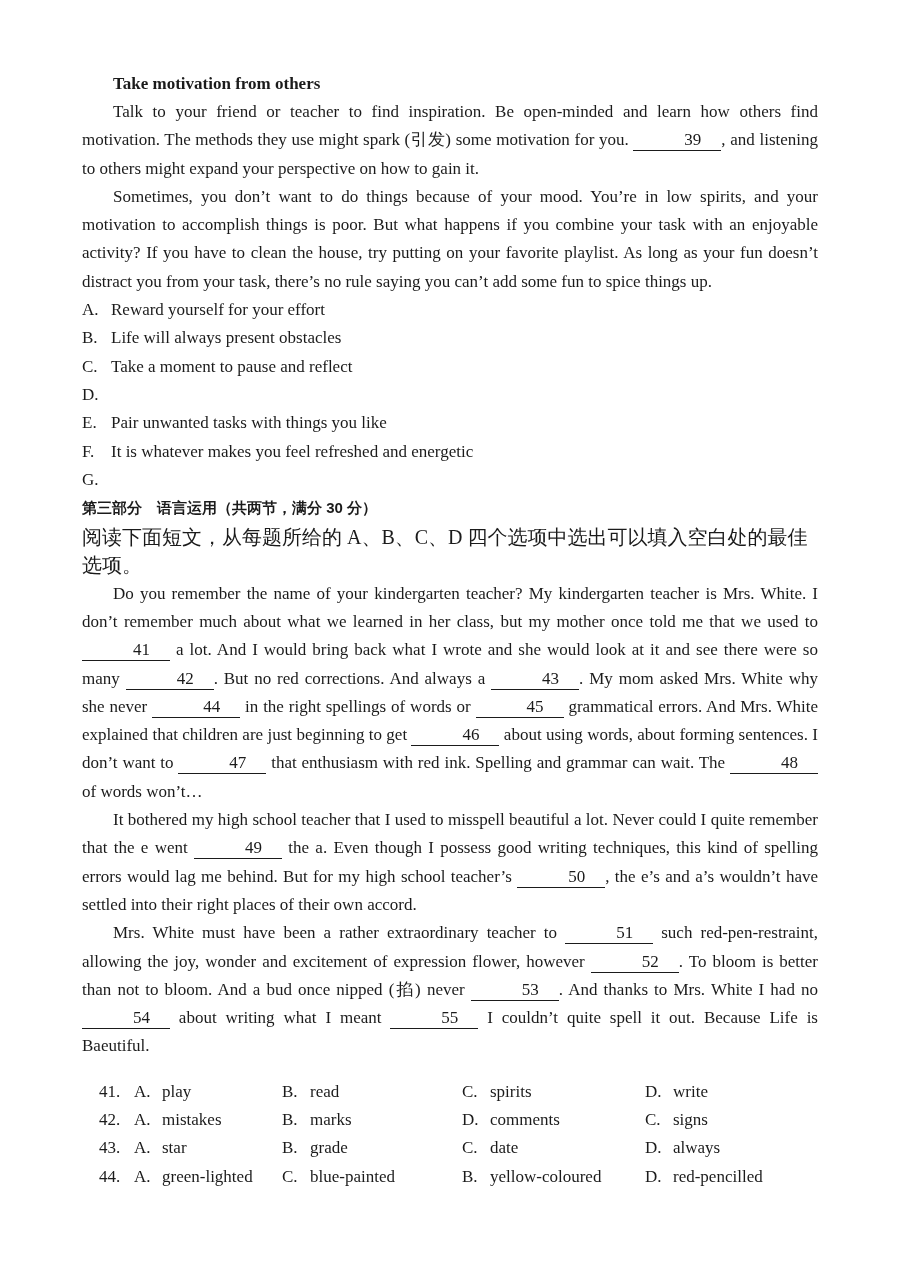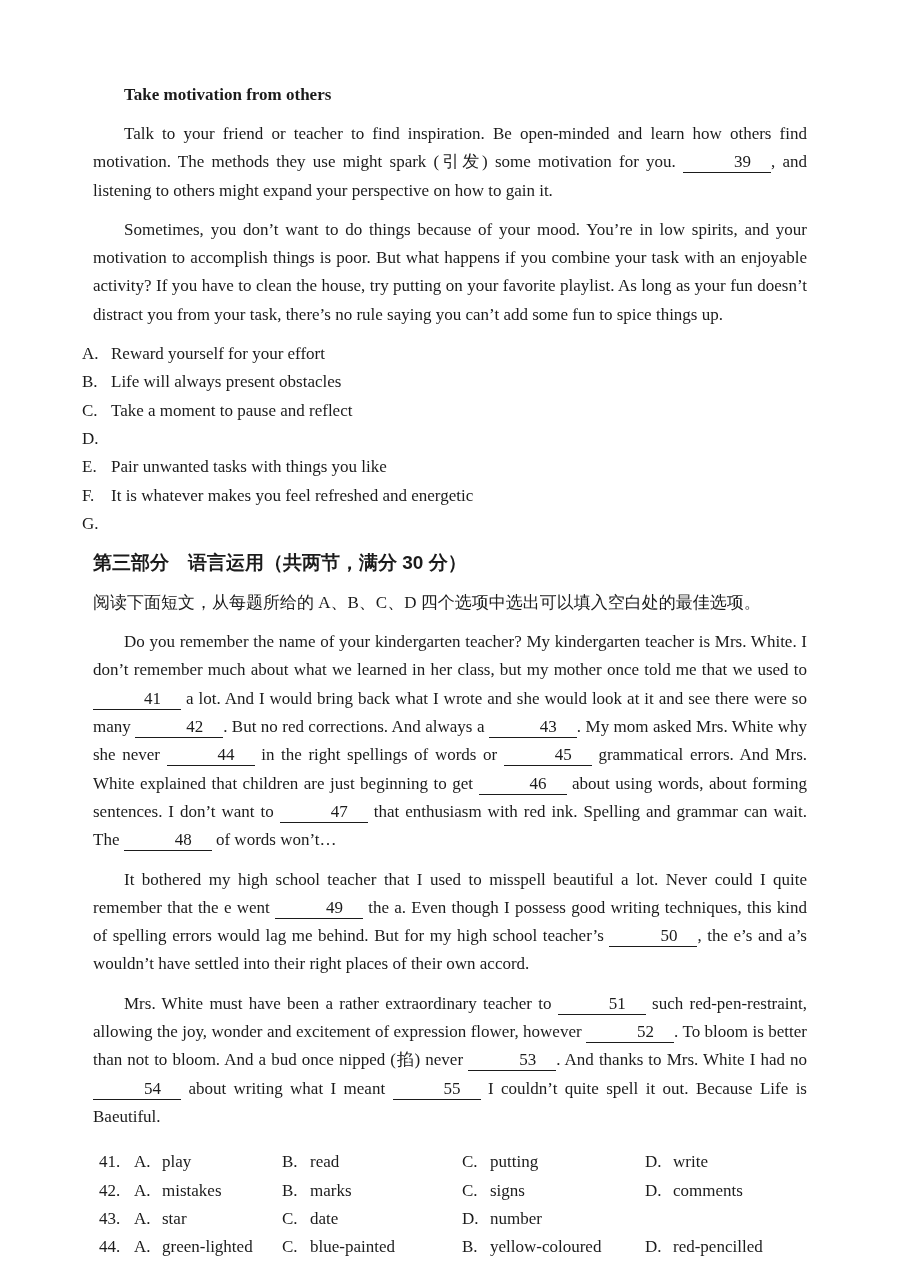--- a/index.html
+++ b/index.html
@@ -5,21 +5,21 @@
   html, body { margin: 0; padding: 0; }
   body {
     width: 900px; height: 1273px;
     background: #ffffff;
     color: #1b1b1b;
     font-family: "Liberation Serif", "DejaVu Serif", serif;
     font-size: 17px;
     overflow: hidden;
   }
   .page { padding: 70px 82px 0 82px; box-sizing: border-box; }
-  p { margin: 11px; }
+  p { margin: 0; }
   .title {
     font-weight: bold;
     line-height: 28px;
     text-indent: 31px;
   }
   .para {
     line-height: 28.3px;
     text-indent: 31px;
   }
   .j { text-align: justify; }
@@ -32,25 +32,25 @@
   }
   .opts-ag { margin: 0; }
   .opt-line {
     display: flex;
     line-height: 28.3px;
   }
   .opt-letter { width: 29px; flex: none; }
   .cn-h {
     font-family: "Liberation Sans", "DejaVu Sans", sans-serif;
     font-weight: bold;
-    font-size: 19px;
+    font-size: 15px;
     line-height: 28.5px;
   }
   .cn-ins {
-    font-size: 17px;
+    font-size: 20px;
     line-height: 28.5px;
   }
   .mc { margin: 17px; }
   .mc-row {
     display: grid;
     grid-template-columns: 35px 148px 180px 183px 1fr;
     line-height: 28.3px;
   }
   .mc-letter { display: inline-block; width: 28px; }
 </style>
@@ -100,35 +100,36 @@
 
   <p class="para j">Do you remember the name of your kindergarten teacher? My kindergarten teacher is Mrs. White. I don’t remember much about what we learned in her class, but my mother once told me that we used to <span class="blank">41</span> a lot. And I would bring back what I wrote and she would look at it and see there were so many <span class="blank">42</span>. But no red corrections. And always a <span class="blank">43</span>. My mom asked Mrs. White why she never <span class="blank">44</span> in the right spellings of words or <span class="blank">45</span> grammatical errors. And Mrs. White explained that children are just beginning to get <span class="blank">46</span> about using words, about forming sentences. I don’t want to <span class="blank">47</span> that enthusiasm with red ink. Spelling and grammar can wait. The <span class="blank">48</span> of words won’t…</p>
   <p class="para j">It bothered my high school teacher that I used to misspell beautiful a lot. Never could I quite remember that the e went <span class="blank">49</span> the a. Even though I possess good writing techniques, this kind of spelling errors would lag me behind. But for my high school teacher’s <span class="blank">50</span>, the e’s and a’s wouldn’t have settled into their right places of their own accord.</p>
   <p class="para j">Mrs. White must have been a rather extraordinary teacher to <span class="blank">51</span> such red-pen-restraint, allowing the joy, wonder and excitement of expression flower, however <span class="blank">52</span>. To bloom is better than not to bloom. And a bud once nipped (掐) never <span class="blank">53</span>. And thanks to Mrs. White I had no <span class="blank">54</span> about writing what I meant <span class="blank">55</span> I couldn’t quite spell it out. Because Life is Baeutiful.</p>
 
   <div class="mc">
       <div class="mc-row">
         <span class="mc-num">41.</span>
         <span class="mc-cell"><span class="mc-letter">A.</span><span>play</span></span>
         <span class="mc-cell"><span class="mc-letter">B.</span><span>read</span></span>
-        <span class="mc-cell"><span class="mc-letter">C.</span><span>putting</span></span>
+        <span class="mc-cell"><span class="mc-letter">C.</span><span>spirits</span></span>
         <span class="mc-cell"><span class="mc-letter">D.</span><span>write</span></span>
       </div>
       <div class="mc-row">
         <span class="mc-num">42.</span>
         <span class="mc-cell"><span class="mc-letter">A.</span><span>mistakes</span></span>
         <span class="mc-cell"><span class="mc-letter">B.</span><span>marks</span></span>
+        <span class="mc-cell"><span class="mc-letter">D.</span><span>comments</span></span>
         <span class="mc-cell"><span class="mc-letter">C.</span><span>signs</span></span>
-        <span class="mc-cell"><span class="mc-letter">D.</span><span>comments</span></span>
       </div>
       <div class="mc-row">
         <span class="mc-num">43.</span>
         <span class="mc-cell"><span class="mc-letter">A.</span><span>star</span></span>
+        <span class="mc-cell"><span class="mc-letter">B.</span><span>grade</span></span>
         <span class="mc-cell"><span class="mc-letter">C.</span><span>date</span></span>
-        <span class="mc-cell"><span class="mc-letter">D.</span><span>number</span></span>
+        <span class="mc-cell"><span class="mc-letter">D.</span><span>always</span></span>
       </div>
       <div class="mc-row">
         <span class="mc-num">44.</span>
         <span class="mc-cell"><span class="mc-letter">A.</span><span>green-lighted</span></span>
         <span class="mc-cell"><span class="mc-letter">C.</span><span>blue-painted</span></span>
         <span class="mc-cell"><span class="mc-letter">B.</span><span>yellow-coloured</span></span>
         <span class="mc-cell"><span class="mc-letter">D.</span><span>red-pencilled</span></span>
       </div>
     </div>
 

